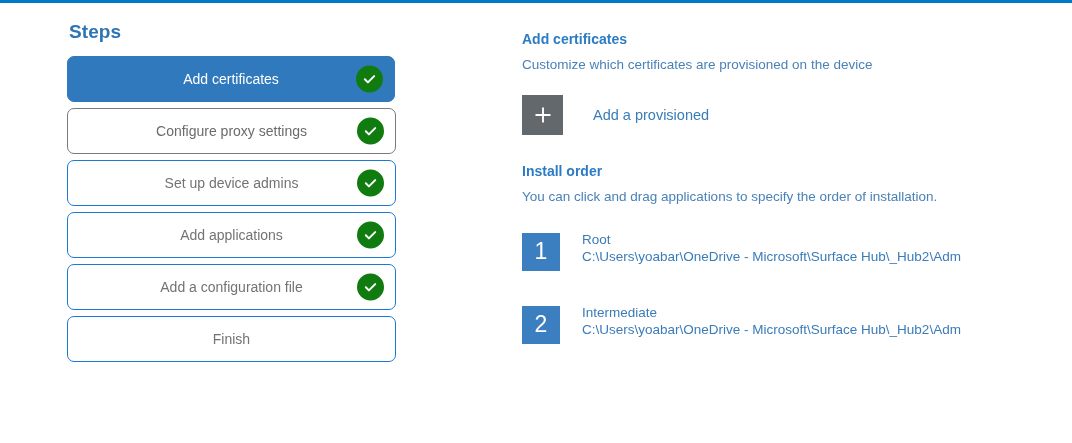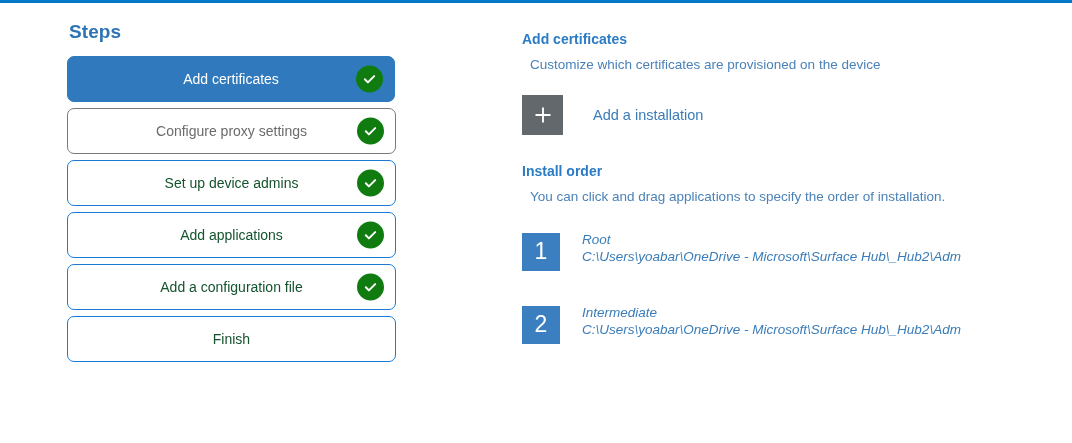--- a/index.html
+++ b/index.html
@@ -52,21 +52,21 @@
     width: 329px;
     height: 46px;
     border-radius: 7px;
     border: 1px solid #1b7ad4;
     background: #ffffff;
     margin-bottom: 6px;
     display: flex;
     align-items: center;
     justify-content: center;
     font-size: 14px;
-    color: #14532d;
+    color: #737373;
     cursor: pointer;
     user-select: none;
   }
   .step-btn.active {
     background: #3079bd;
     border-color: #3079bd;
     color: #ffffff;
     width: 328px;
   }
   .step-btn.muted {
@@ -103,21 +103,21 @@
   .sec-title {
     font-size: 14px;
     font-weight: bold;
     color: #2b7cc4;
     margin: 0;
     line-height: 1.4;
   }
   .sec-sub {
     font-size: 13.5px;
     color: #4a82b8;
-    margin: 6px 0 0 8px;
+    margin: 6px 0 0 0;
     line-height: 1.4;
   }
 
   .add-cert-row {
     display: flex;
     align-items: center;
     margin-top: 21px;
   }
   .plus-box {
     width: 41px;
@@ -155,21 +155,20 @@
     display: flex;
     align-items: center;
     justify-content: center;
     flex: 0 0 auto;
     margin-top: 1px;
     user-select: none;
   }
   .order-text {
     margin-left: 22px;
     line-height: 1.25;
-    font-style: italic;
   }
   .order-name {
     font-size: 13.5px;
     color: #3a7cb8;
   }
   .order-path {
     font-size: 13.5px;
     color: #3a7cb8;
     white-space: nowrap;
   }
@@ -239,21 +238,21 @@
 
     <div class="sec-title">Add certificates</div>
     <div class="sec-sub">Customize which certificates are provisioned on the device</div>
 
     <div class="add-cert-row">
       <div class="plus-box">
         <svg width="22" height="22" viewBox="0 0 22 22">
           <path d="M11 3.5 L11 18.5 M3.5 11 L18.5 11" stroke="#ffffff" stroke-width="1.9" stroke-linecap="butt"></path>
         </svg>
       </div>
-      <div class="add-cert-label">Add a installation</div>
+      <div class="add-cert-label">Add a provisioned</div>
     </div>
 
     <div class="install-block">
       <div class="sec-title">Install order</div>
       <div class="sec-sub">You can click and drag applications to specify the order of installation.</div>
 
       <div class="order-list">
 
         <div class="order-item">
           <div class="order-badge">1</div>

